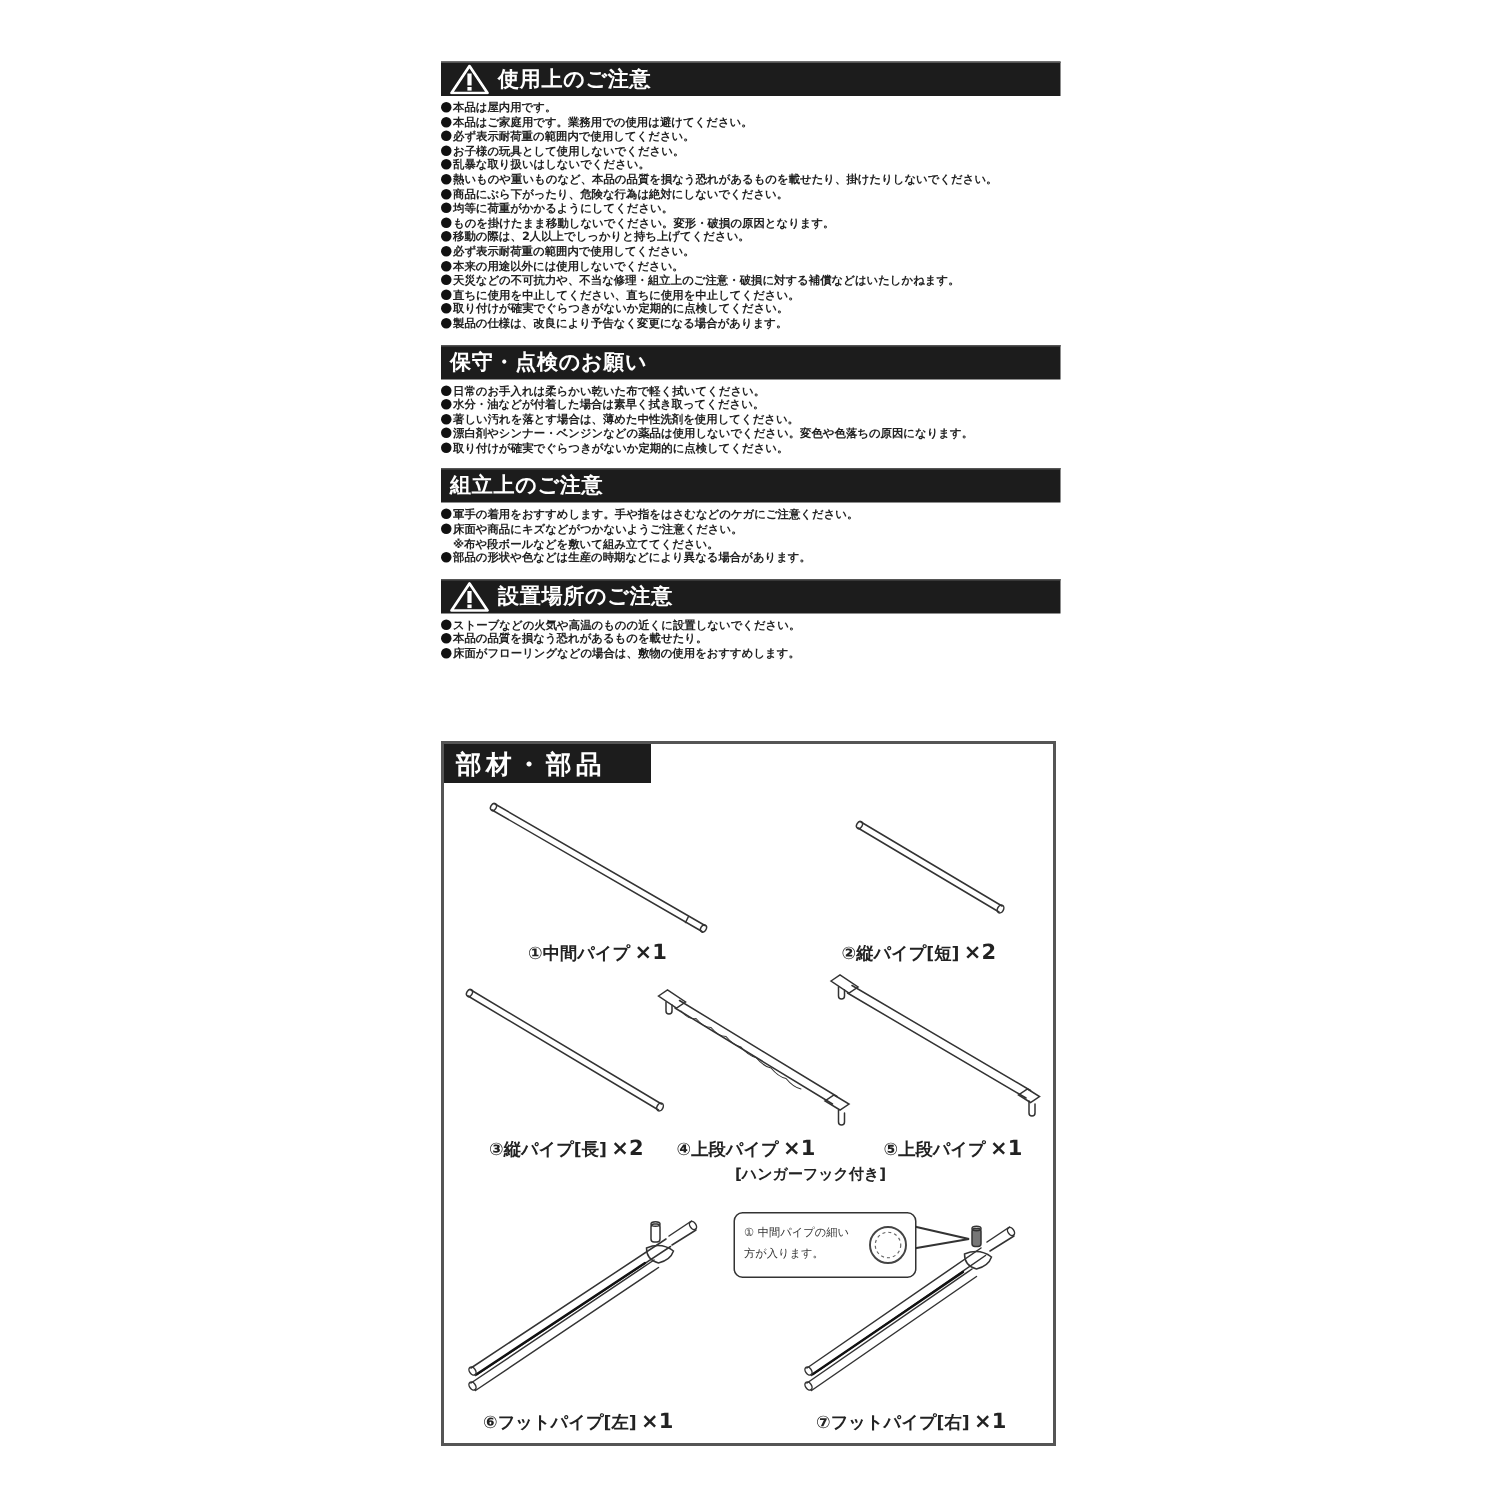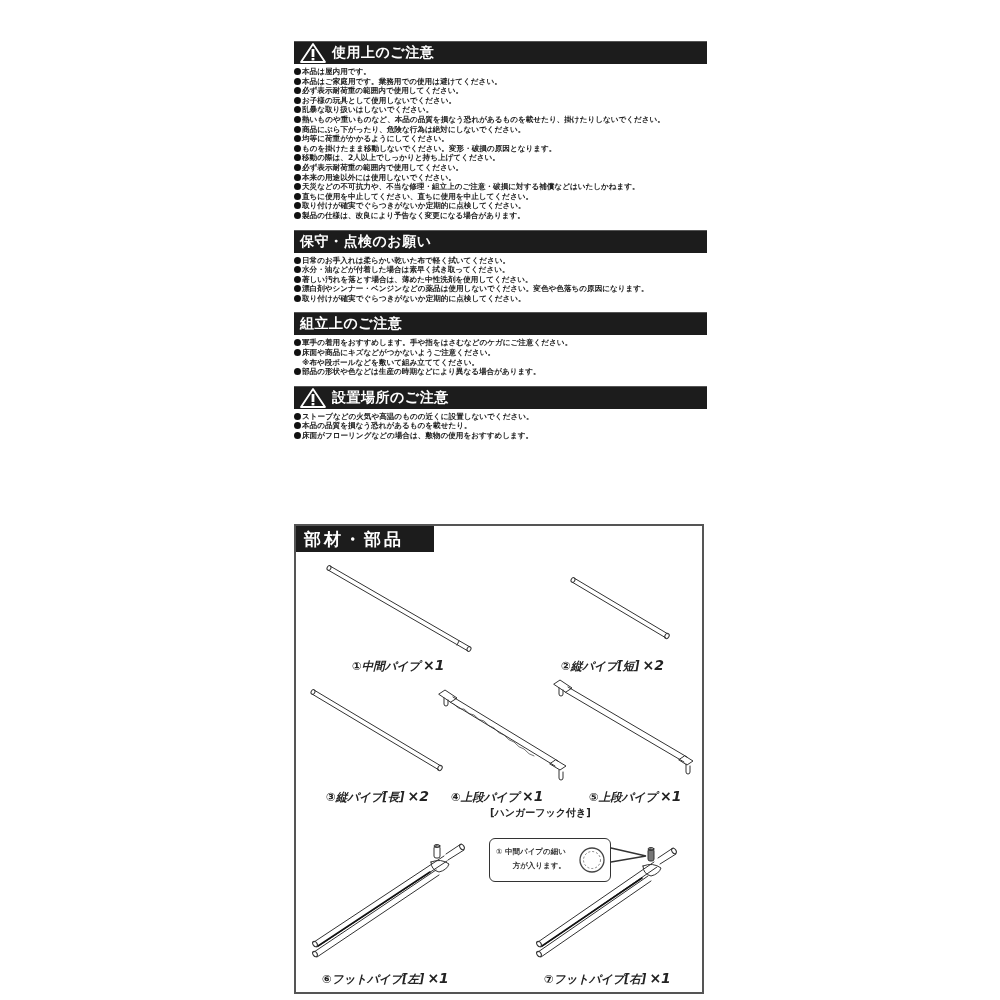--- a/index.html
+++ b/index.html
@@ -10,32 +10,32 @@
               padding-left: 6px; font-weight: bold; font-size: 14px; letter-spacing: 0.5px;
               border-top: 1px solid #555; }
   .sec-head .warn { width: 26px; height: 20px; margin-right: 6px; }
   .sec-list { list-style: none; margin: 3px 0 0 0; padding: 0; }
   .sec-list li { font-size: 7.6px; line-height: 9.6px; white-space: nowrap; font-weight: bold; color: #222; }
   .sec-list li .b { display: inline-block; width: 7px; height: 7px; border-radius: 50%; background: #111;
                     margin-right: 1px; vertical-align: -1px; }
   .sec-list li.sub { padding-left: 8px; }
   .gap { height: 9px; }
 
-  .parts { position: absolute; left: 294px; top: 524px; width: 410px; height: 470px;
-           border: 2px solid #555; box-sizing: border-box; text-align: right; }
+  .parts { position: absolute; left: 294px; top: 494px; width: 410px; height: 470px;
+           border: 2px solid #555; box-sizing: border-box; }
   .parts-title { position: absolute; left: 0; top: 0; width: 138px; height: 26px; background: #1c1c1c;
                  color: #fff; font-weight: bold; font-size: 17px; letter-spacing: 3px;
                  display: flex; align-items: center; padding-left: 8px; box-sizing: border-box; }
   .parts svg.draw { position: absolute; left: 0; top: 0; }
-  .lbl { position: absolute; font-size: 11.5px; font-weight: bold; white-space: nowrap; color: #222; font-style: italic; }
+  .lbl { position: absolute; font-size: 11.5px; font-weight: bold; white-space: nowrap; color: #222; }
   .lbl .cnt { font-size: 14px; font-weight: 900; margin-left: 3px; }
   .lbl2 { position: absolute; font-size: 10px; font-weight: bold; white-space: nowrap; color: #222; padding-left: 24px; }
   .callout { position: absolute; left: 193px; top: 312px; width: 122px; height: 44px;
              border: 1.5px solid #333; border-radius: 6px; background: #fff; box-sizing: border-box; }
-  .callout .t { position: absolute; left: 6px; top: 6px; font-size: 7.5px; line-height: 14px; font-weight: bold; color: #333; }
+  .callout .t { position: absolute; left: 6px; top: 6px; font-size: 7.5px; line-height: 14px; font-weight: normal; color: #333; }
 </style>
 </head>
 <body>
 
 <svg width="0" height="0" style="position:absolute">
   <defs>
     <symbol id="warn" viewBox="0 0 26 20">
       <path d="M13 1 L25 19 L1 19 Z" fill="#1c1c1c" stroke="#fff" stroke-width="1.8" stroke-linejoin="round"></path>
       <rect x="11.6" y="6" width="2.8" height="8" fill="#fff"></rect>
       <rect x="11.6" y="15" width="2.8" height="2.4" fill="#fff"></rect>

